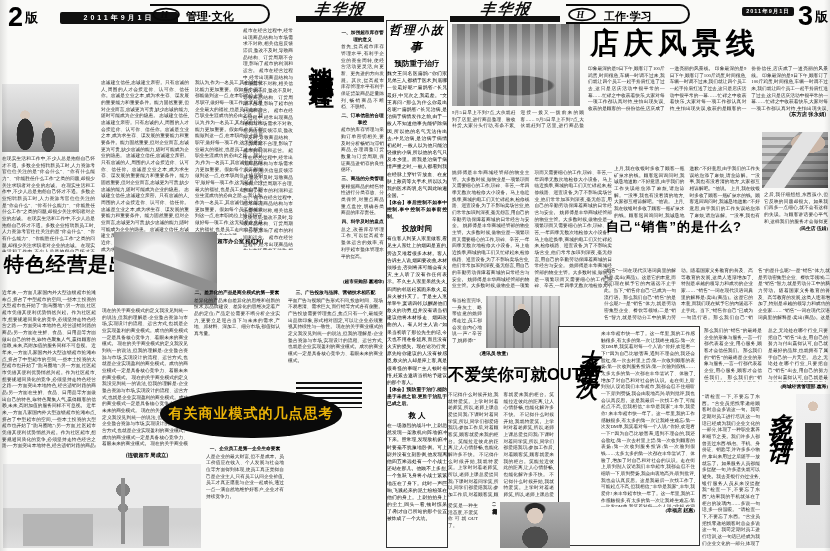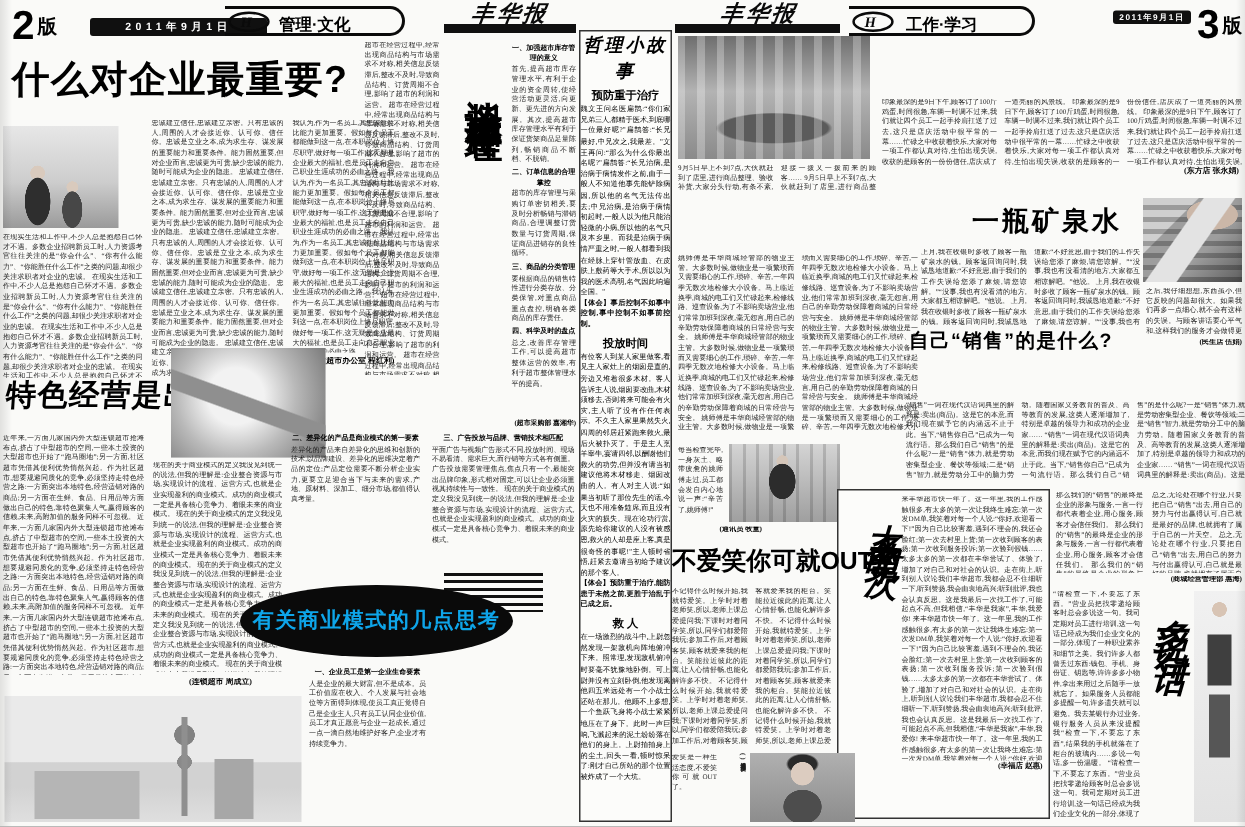--- a/index.html
+++ b/index.html
@@ -26,21 +26,21 @@
   .seclabel{position:absolute;font-family:"Liberation Sans",sans-serif;font-weight:700;font-size:11px;color:#000;white-space:nowrap}
   .pageno{position:absolute;display:flex;align-items:flex-end;color:#000;font-family:"Liberation Sans",sans-serif;font-weight:700}
   .pageno .num{font-size:27px;line-height:.9}
   .pageno .unit{font-size:13px;margin-left:2px;padding-bottom:2px}
   .callig{font-family:"Liberation Serif",serif;font-weight:700;font-style:italic;color:#000}
   .vhl{writing-mode:vertical-rl}
   .kicker{font-size:12px;font-weight:700;font-style:italic;text-align:center;letter-spacing:2px;margin:1px 0 2px}
   .story-title{font-size:7.5px;font-weight:700;text-align:center;margin:3px 0 1px;font-family:"Liberation Sans",sans-serif}
   .story-body{font-size:4.8px;line-height:1.5;text-align:justify}
   .takeaway{font-size:4.8px;line-height:1.45;font-weight:700;text-align:justify;margin-top:1px}
-  .ellipse{position:absolute;background:#0a0a0a;border-radius:50%;color:#0ea5e9;display:flex;align-items:center;
+  .ellipse{position:absolute;background:#0a0a0a;border-radius:50%;color:#eab308;display:flex;align-items:center;
         justify-content:center;font-family:Liberation Sans, sans-serif;font-weight:700;font-size:14px;
         letter-spacing:1px;z-index:3;white-space:nowrap}
   .stripes{position:absolute;background:repeating-linear-gradient(180deg,#111 0 2px,transparent 2px 5px);z-index:2}
   .cols2{column-count:2;column-gap:5px}
   .cols3{column-count:3;column-gap:5px}
   
   .ph-businessmen{background:
       radial-gradient(ellipse 14px 26px at 30% 74%, #2e2e2e 60%, transparent 62%),
       radial-gradient(ellipse 11px 20px at 60% 82%, #474747 60%, transparent 62%),
       radial-gradient(circle 5px at 30% 46%, #d9cabd 95%, transparent),
@@ -114,21 +114,20 @@
       <text x="12" y="15" font-size="14" font-style="italic" font-weight="bold" font-family="serif" fill="#0a0a0a">H</text>
     </svg>
     <div class="seclabel" style="left:38px;top:3px">工作·学习</div>
   </div>
   <div class="pill" style="left:742px;top:7px;width:52px;height:9px;font-size:5.5px;letter-spacing:1px">2011年9月1日</div>
   <div class="pageno" style="left:798px;top:4px">
     <span class="num">3</span>
     <span class="unit">版</span>
   </div>
 
-  <div class="hl" style="left:8px;top:40px;font-size:25px;letter-spacing:1px">什么对企业最重要?</div>
   <div class="photo ph-businessmen" style="left:2px;top:84px;width:77px;height:68px"></div>
   <div class="t" style="left:2px;top:156px;width:93px;height:96px">在现实生活和工作中,不少人总是抱怨自己怀才不遇。多数企业招聘新员工时,人力资源考官往往关注的是“你会什么”、“你有什么能力”、“你能胜任什么工作”之类的问题,却很少关注求职者对企业的忠诚。 在现实生活和工作中,不少人总是抱怨自己怀才不遇。多数企业招聘新员工时,人力资源考官往往关注的是“你会什么”、“你有什么能力”、“你能胜任什么工作”之类的问题,却很少关注求职者对企业的忠诚。 在现实生活和工作中,不少人总是抱怨自己怀才不遇。多数企业招聘新员工时,人力资源考官往往关注的是“你会什么”、“你有什么能力”、“你能胜任什么工作”之类的问题,却很少关注求职者对企业的忠诚。 在现实生活和工作中,不少人总是抱怨自己怀才不遇。多数企业招聘新员工时,人力资源考官往往关注的是“你会什么”、“你有什么能力”、“你能胜任什么工作”之类的问题,却很少关注求职者对企业的忠诚。</div>
   <div class="t" style="left:101px;top:80px;width:88px;height:172px">忠诚建立信任,忠诚建立亲密。只有忠诚的人,周围的人才会接近你、认可你、信任你。忠诚是立业之本,成为求生存、谋发展的重要能力和重要条件。能力固然重要,但对企业而言,忠诚更为可贵,缺少忠诚的能力,随时可能成为企业的隐患。 忠诚建立信任,忠诚建立亲密。只有忠诚的人,周围的人才会接近你、认可你、信任你。忠诚是立业之本,成为求生存、谋发展的重要能力和重要条件。能力固然重要,但对企业而言,忠诚更为可贵,缺少忠诚的能力,随时可能成为企业的隐患。 忠诚建立信任,忠诚建立亲密。只有忠诚的人,周围的人才会接近你、认可你、信任你。忠诚是立业之本,成为求生存、谋发展的重要能力和重要条件。能力固然重要,但对企业而言,忠诚更为可贵,缺少忠诚的能力,随时可能成为企业的隐患。 忠诚建立信任,忠诚建立亲密。只有忠诚的人,周围的人才会接近你、认可你、信任你。忠诚是立业之本,成为求生存、谋发展的重要能力和重要条件。能力固然重要,但对企业而言,忠诚更为可贵,缺少忠诚的能力,随时可能成为企业的隐患。 忠诚建立信任,忠诚建立亲密。只有忠诚的人,周围的人才会接近你、认可你、信任你。忠诚是立业之本,成为求生存、谋发展的重要能力和重要条件。能力固然重要,但对企业而言,忠诚更为可贵,缺少忠诚的能力,随时可能成为企业的隐患。</div>
   <div class="t" style="left:195px;top:80px;width:68px;height:155px">我认为,作为一名员工,其忠诚往往比能力更加重要。假如每个员工都能做到这一点,在本职岗位上恪尽职守,做好每一项工作,这无疑是企业最大的福祉,也是员工走向自己职业生涯成功的必由之路。 我认为,作为一名员工,其忠诚往往比能力更加重要。假如每个员工都能做到这一点,在本职岗位上恪尽职守,做好每一项工作,这无疑是企业最大的福祉,也是员工走向自己职业生涯成功的必由之路。 我认为,作为一名员工,其忠诚往往比能力更加重要。假如每个员工都能做到这一点,在本职岗位上恪尽职守,做好每一项工作,这无疑是企业最大的福祉,也是员工走向自己职业生涯成功的必由之路。 我认为,作为一名员工,其忠诚往往比能力更加重要。假如每个员工都能做到这一点,在本职岗位上恪尽职守,做好每一项工作,这无疑是企业最大的福祉,也是员工走向自己职业生涯成功的必由之路。</div>
   <div class="byline" style="left:180px;top:238px;width:83px">(超市办公室 程红利)</div>
 
   <div class="t" style="left:243px;top:28px;width:50px;height:222px">超市在经营过程中,经常出现商品结构与市场需求不对称,相关信息反馈滞后,整改不及时,导致商品结构、订货周期不合理,影响了超市的利润和运营。 超市在经营过程中,经常出现商品结构与市场需求不对称,相关信息反馈滞后,整改不及时,导致商品结构、订货周期不合理,影响了超市的利润和运营。 超市在经营过程中,经常出现商品结构与市场需求不对称,相关信息反馈滞后,整改不及时,导致商品结构、订货周期不合理,影响了超市的利润和运营。 超市在经营过程中,经常出现商品结构与市场需求不对称,相关信息反馈滞后,整改不及时,导致商品结构、订货周期不合理,影响了超市的利润和运营。 超市在经营过程中,经常出现商品结构与市场需求不对称,相关信息反馈滞后,整改不及时,导致商品结构、订货周期不合理,影响了超市的利润和运营。 超市在经营过程中,经常出现商品结构与市场需求不对称,相关信息反馈滞后,整改不及时,导致商品结构、订货周期不合理,影响了超市的利润和运营。</div>
   <div class="hl vhl" style="left:297px;top:46px;width:38px;height:202px;font-size:25px;letter-spacing:3px">谈超市库存管理</div>
   <div class="t" style="left:341px;top:28px;width:43px;height:248px">
     <b class="sech">一、加强超市库存管理的意义</b>
@@ -172,30 +171,30 @@
     <div class="takeaway">【体会】事后控制不如事中控制,事中控制不如事前控制。</div>
     <div class="story-title">投放时间</div>
     <div class="story-body">有位客人到某人家里做客,看见主人家灶上的烟囱是直的,旁边又堆着很多木材。客人告诉主人说,烟囱要改曲,木材须移去,否则将来可能会有火灾,主人听了没有作任何表示。不久主人家里果然失火,四周的邻居赶紧跑来救火,最后火被扑灭了。于是主人烹羊宰牛,宴请四邻,以酬谢他们救火的功劳,但并没有请当初建议他将木材移走、烟囱改曲的人。有人对主人说:“如果当初听了那位先生的话,今天也不用准备筵席,而且没有火灾的损失。现在论功行赏,原先给你建议的人没有被感恩,救火的人却是座上客,真是很奇怪的事呢!”主人顿时省悟,赶紧去邀请当初给予建议的那个客人。</div>
     <div class="takeaway">【体会】预防重于治疗,能防患于未然之前,更胜于治乱于已成之后。</div>
     <div class="story-title">救  人</div>
     <div class="story-body">在一场激烈的战斗中,上尉忽然发现一架敌机向阵地俯冲下来。照常理,发现敌机俯冲时要毫不犹豫地卧倒。可上尉并没有立刻卧倒,他发现离他四五米远处有一个小战士还站在那儿。他顾不上多想,一个鱼跃飞身将小战士紧紧地压在了身下。此时一声巨响,飞溅起来的泥土纷纷落在他们的身上。上尉拍拍身上的尘土,回头一看,顿时惊呆了:刚才自己所站的那个位置被炸成了一个大坑。</div>
 
   </div>
 
   <div class="photo ph-crowd" style="left:452px;top:24px;width:128px;height:82px"></div>
+  <div class="hl" style="left:590px;top:28px;font-size:29px;letter-spacing:5px">店庆风景线</div>
   <div class="t cols3" style="left:588px;top:66px;width:240px;height:48px">印象最深的是9日下午,顾客订了100斤鸡蛋,时间很急,车辆一时调不过来,我们就让四个员工一起手拎肩扛送了过去,这只是店庆活动中很平常的一幕……忙碌之中收获着快乐,大家对每一项工作都认真对待,生怕出现失误,收获的是顾客的一份份信任,店庆成了一道亮丽的风景线。 印象最深的是9日下午,顾客订了100斤鸡蛋,时间很急,车辆一时调不过来,我们就让四个员工一起手拎肩扛送了过去,这只是店庆活动中很平常的一幕……忙碌之中收获着快乐,大家对每一项工作都认真对待,生怕出现失误,收获的是顾客的一份份信任,店庆成了一道亮丽的风景线。 印象最深的是9日下午,顾客订了100斤鸡蛋,时间很急,车辆一时调不过来,我们就让四个员工一起手拎肩扛送了过去,这只是店庆活动中很平常的一幕……忙碌之中收获着快乐,大家对每一项工作都认真对待,生怕出现失误,收获的是顾客的一份份信任,店庆成了一道亮丽的风景线。 印象最深的是9日下午,顾客订了100斤鸡蛋,时间很急,车辆一时调不过来,我们就让四个员工一起手拎肩扛送了过去,这只是店庆活动中很平常的一幕……忙碌之中收获着快乐,大家对每一项工作都认真对待,生怕出现失误,收获的是顾客的一份份信任,店庆成了一道亮丽的风景线。 印象最深的是9日下午,顾客订了100斤鸡蛋,时间很急,车辆一时调不过来,我们就让四个员工一起手拎肩扛送了过去,这只是店庆活动中很平常的一幕……忙碌之中收获着快乐,大家对每一项工作都认真对待,生怕出现失误,收获的是顾客的一份份信任,店庆成了一道亮丽的风景线。 印象最深的是9日下午,顾客订了100斤鸡蛋,时间很急,车辆一时调不过来,我们就让四个员工一起手拎肩扛送了过去,这只是店庆活动中很平常的一幕……忙碌之中收获着快乐,大家对每一项工作都认真对待,生怕出现失误,收获的是顾客的一份份信任,店庆成了一道亮丽的风景线。 印象最深的是9日下午,顾客订了100斤鸡蛋,时间很急,车辆一时调不过来,我们就让四个员工一起手拎肩扛送了过去,这只是店庆活动中很平常的一幕……忙碌之中收获着快乐,大家对每一项工作都认真对待,生怕出现失误,收获的是顾客的一份份信任,店庆成了一道亮丽的风景线。 印象最深的是9日下午,顾客订了100斤鸡蛋,时间很急,车辆一时调不过来,我们就让四个员工一起手拎肩扛送了过去,这只是店庆活动中很平常的一幕……忙碌之中收获着快乐,大家对每一项工作都认真对待,生怕出现失误,收获的是顾客的一份份信任,店庆成了一道亮丽的风景线。 印象最深的是9日下午,顾客订了100斤鸡蛋,时间很急,车辆一时调不过来,我们就让四个员工一起手拎肩扛送了过去,这只是店庆活动中很平常的一幕……忙碌之中收获着快乐,大家对每一项工作都认真对待,生怕出现失误,收获的是顾客的一份份信任,店庆成了一道亮丽的风景线。</div>
   <div class="byline" style="left:748px;top:111px;width:78px">(东方店 张永娟)</div>
   <div class="t cols2" style="left:452px;top:110px;width:132px;height:26px">9月5日早上不到7点,大伙就赶到了店里,进行商品整理、验收补货,大家分头行动,有条不紊,迎接一拨又一拨前来的顾客…… 9月5日早上不到7点,大伙就赶到了店里,进行商品整理、验收补货,大家分头行动,有条不紊,迎接一拨又一拨前来的顾客…… 9月5日早上不到7点,大伙就赶到了店里,进行商品整理、验收补货,大家分头行动,有条不紊,迎接一拨又一拨前来的顾客…… 9月5日早上不到7点,大伙就赶到了店里,进行商品整理、验收补货,大家分头行动,有条不紊,迎接一拨又一拨前来的顾客…… 9月5日早上不到7点,大伙就赶到了店里,进行商品整理、验收补货,大家分头行动,有条不紊,迎接一拨又一拨前来的顾客…… 9月5日早上不到7点,大伙就赶到了店里,进行商品整理、验收补货,大家分头行动,有条不紊,迎接一拨又一拨前来的顾客…… 9月5日早上不到7点,大伙就赶到了店里,进行商品整理、验收补货,大家分头行动,有条不紊,迎接一拨又一拨前来的顾客…… 9月5日早上不到7点,大伙就赶到了店里,进行商品整理、验收补货,大家分头行动,有条不紊,迎接一拨又一拨前来的顾客…… 9月5日早上不到7点,大伙就赶到了店里,进行商品整理、验收补货,大家分头行动,有条不紊,迎接一拨又一拨前来的顾客……</div>
 
   <div class="t cols2" style="left:452px;top:170px;width:160px;height:124px">姚师傅是丰华商城经管部的物业主管。大多数时候,做物业是一项繁琐而又需要细心的工作,琐碎、辛苦,一年四季无数次地检修大小设备。马上临近换季,商城的电工们又忙碌起来,检修线路、巡查设备,为了不影响卖场营业,他们常常加班到深夜,毫无怨言,用自己的辛勤劳动保障着商城的日常经营与安全。 姚师傅是丰华商城经管部的物业主管。大多数时候,做物业是一项繁琐而又需要细心的工作,琐碎、辛苦,一年四季无数次地检修大小设备。马上临近换季,商城的电工们又忙碌起来,检修线路、巡查设备,为了不影响卖场营业,他们常常加班到深夜,毫无怨言,用自己的辛勤劳动保障着商城的日常经营与安全。 姚师傅是丰华商城经管部的物业主管。大多数时候,做物业是一项繁琐而又需要细心的工作,琐碎、辛苦,一年四季无数次地检修大小设备。马上临近换季,商城的电工们又忙碌起来,检修线路、巡查设备,为了不影响卖场营业,他们常常加班到深夜,毫无怨言,用自己的辛勤劳动保障着商城的日常经营与安全。 姚师傅是丰华商城经管部的物业主管。大多数时候,做物业是一项繁琐而又需要细心的工作,琐碎、辛苦,一年四季无数次地检修大小设备。马上临近换季,商城的电工们又忙碌起来,检修线路、巡查设备,为了不影响卖场营业,他们常常加班到深夜,毫无怨言,用自己的辛勤劳动保障着商城的日常经营与安全。 姚师傅是丰华商城经管部的物业主管。大多数时候,做物业是一项繁琐而又需要细心的工作,琐碎、辛苦,一年四季无数次地检修大小设备。马上临近换季,商城的电工们又忙碌起来,检修线路、巡查设备,为了不影响卖场营业,他们常常加班到深夜,毫无怨言,用自己的辛勤劳动保障着商城的日常经营与安全。 姚师傅是丰华商城经管部的物业主管。大多数时候,做物业是一项繁琐而又需要细心的工作,琐碎、辛苦,一年四季无数次地检修大小设备。马上临近换季,商城的电工们又忙碌起来,检修线路、巡查设备,为了不影响卖场营业,他们常常加班到深夜,毫无怨言,用自己的辛勤劳动保障着商城的日常经营与安全。 姚师傅是丰华商城经管部的物业主管。大多数时候,做物业是一项繁琐而又需要细心的工作,琐碎、辛苦,一年四季无数次地检修大小设备。马上临近换季,商城的电工们又忙碌起来,检修线路、巡查设备,为了不影响卖场营业,他们常常加班到深夜,毫无怨言,用自己的辛勤劳动保障着商城的日常经营与安全。 姚师傅是丰华商城经管部的物业主管。大多数时候,做物业是一项繁琐而又需要细心的工作,琐碎、辛苦,一年四季无数次地检修大小设备。马上临近换季,商城的电工们又忙碌起来,检修线路、巡查设备,为了不影响卖场营业,他们常常加班到深夜,毫无怨言,用自己的辛勤劳动保障着商城的日常经营与安全。 姚师傅是丰华商城经管部的物业主管。大多数时候,做物业是一项繁琐而又需要细心的工作,琐碎、辛苦,一年四季无数次地检修大小设备。马上临近换季,商城的电工们又忙碌起来,检修线路、巡查设备,为了不影响卖场营业,他们常常加班到深夜,毫无怨言,用自己的辛勤劳动保障着商城的日常经营与安全。</div>
   <div class="t" style="left:452px;top:298px;width:30px;height:50px">每当检查完毕,一身灰土、略带疲惫的姚师傅走过,员工都会发自内心地说一声:“辛苦了,姚师傅!”</div>
   <div class="byline" style="left:446px;top:351px;width:62px;font-size:4.8px">(通讯员 牧童)</div>
   <div class="photo ph-repairman" style="left:486px;top:296px;width:74px;height:52px"></div>
 
-  <div class="hl" style="left:648px;top:138px;font-size:18px;letter-spacing:2px">一瓶矿泉水</div>
   <div class="photo ph-card" style="left:762px;top:132px;width:66px;height:56px"></div>
   <div class="t cols2" style="left:614px;top:166px;width:146px;height:58px">上月,我在收银时多收了顾客一瓶矿泉水的钱。顾客返回询问时,我诚恳地道歉:“不好意思,由于我们的工作失误给您添了麻烦,请您谅解。”“没事,我也有没看清的地方,大家都互相谅解吧。”他说。 上月,我在收银时多收了顾客一瓶矿泉水的钱。顾客返回询问时,我诚恳地道歉:“不好意思,由于我们的工作失误给您添了麻烦,请您谅解。”“没事,我也有没看清的地方,大家都互相谅解吧。”他说。 上月,我在收银时多收了顾客一瓶矿泉水的钱。顾客返回询问时,我诚恳地道歉:“不好意思,由于我们的工作失误给您添了麻烦,请您谅解。”“没事,我也有没看清的地方,大家都互相谅解吧。”他说。 上月,我在收银时多收了顾客一瓶矿泉水的钱。顾客返回询问时,我诚恳地道歉:“不好意思,由于我们的工作失误给您添了麻烦,请您谅解。”“没事,我也有没看清的地方,大家都互相谅解吧。”他说。 上月,我在收银时多收了顾客一瓶矿泉水的钱。顾客返回询问时,我诚恳地道歉:“不好意思,由于我们的工作失误给您添了麻烦,请您谅解。”“没事,我也有没看清的地方,大家都互相谅解吧。”他说。 上月,我在收银时多收了顾客一瓶矿泉水的钱。顾客返回询问时,我诚恳地道歉:“不好意思,由于我们的工作失误给您添了麻烦,请您谅解。”“没事,我也有没看清的地方,大家都互相谅解吧。”他说。 上月,我在收银时多收了顾客一瓶矿泉水的钱。顾客返回询问时,我诚恳地道歉:“不好意思,由于我们的工作失误给您添了麻烦,请您谅解。”“没事,我也有没看清的地方,大家都互相谅解吧。”他说。 上月,我在收银时多收了顾客一瓶矿泉水的钱。顾客返回询问时,我诚恳地道歉:“不好意思,由于我们的工作失误给您添了麻烦,请您谅解。”“没事,我也有没看清的地方,大家都互相谅解吧。”他说。 上月,我在收银时多收了顾客一瓶矿泉水的钱。顾客返回询问时,我诚恳地道歉:“不好意思,由于我们的工作失误给您添了麻烦,请您谅解。”“没事,我也有没看清的地方,大家都互相谅解吧。”他说。</div>
   <div class="t" style="left:764px;top:192px;width:64px;height:32px">之后,我仔细想想,东西虽小,但它反映的问题却很大。如果我们再多一点细心,就不会有这样的失误。与顾客讲话要心平气和,这样我们的服务才会做得更好。</div>
   <div class="byline" style="left:766px;top:226px;width:62px;font-size:4.8px">(民生店 伍娟)</div>
 
   <div class="hl" style="left:606px;top:220px;font-size:13px;letter-spacing:1px">自己“销售”的是什么?</div>
   <div class="t cols3" style="left:604px;top:268px;width:226px;height:56px">“销售”一词在现代汉语词典里的解释是:卖出(商品)。这是它的本意,而我们现在赋予它的内涵远不止于此。当下,“销售你自己”已成为一句流行语。那么我们自己“销售”的是什么呢?一是“销售”体力,就是劳动密集型企业、餐饮等领域;二是“销售”智力,就是劳动分工中的脑力劳动。随着国家义务教育的普及、高等教育的发展,这类人逐渐增加了,特别是卓越的领导力和成功的企业家…… “销售”一词在现代汉语词典里的解释是:卖出(商品)。这是它的本意,而我们现在赋予它的内涵远不止于此。当下,“销售你自己”已成为一句流行语。那么我们自己“销售”的是什么呢?一是“销售”体力,就是劳动密集型企业、餐饮等领域;二是“销售”智力,就是劳动分工中的脑力劳动。随着国家义务教育的普及、高等教育的发展,这类人逐渐增加了,特别是卓越的领导力和成功的企业家…… “销售”一词在现代汉语词典里的解释是:卖出(商品)。这是它的本意,而我们现在赋予它的内涵远不止于此。当下,“销售你自己”已成为一句流行语。那么我们自己“销售”的是什么呢?一是“销售”体力,就是劳动密集型企业、餐饮等领域;二是“销售”智力,就是劳动分工中的脑力劳动。随着国家义务教育的普及、高等教育的发展,这类人逐渐增加了,特别是卓越的领导力和成功的企业家…… “销售”一词在现代汉语词典里的解释是:卖出(商品)。这是它的本意,而我们现在赋予它的内涵远不止于此。当下,“销售你自己”已成为一句流行语。那么我们自己“销售”的是什么呢?一是“销售”体力,就是劳动密集型企业、餐饮等领域;二是“销售”智力,就是劳动分工中的脑力劳动。随着国家义务教育的普及、高等教育的发展,这类人逐渐增加了,特别是卓越的领导力和成功的企业家…… “销售”一词在现代汉语词典里的解释是:卖出(商品)。这是它的本意,而我们现在赋予它的内涵远不止于此。当下,“销售你自己”已成为一句流行语。那么我们自己“销售”的是什么呢?一是“销售”体力,就是劳动密集型企业、餐饮等领域;二是“销售”智力,就是劳动分工中的脑力劳动。随着国家义务教育的普及、高等教育的发展,这类人逐渐增加了,特别是卓越的领导力和成功的企业家…… “销售”一词在现代汉语词典里的解释是:卖出(商品)。这是它的本意,而我们现在赋予它的内涵远不止于此。当下,“销售你自己”已成为一句流行语。那么我们自己“销售”的是什么呢?一是“销售”体力,就是劳动密集型企业、餐饮等领域;二是“销售”智力,就是劳动分工中的脑力劳动。随着国家义务教育的普及、高等教育的发展,这类人逐渐增加了,特别是卓越的领导力和成功的企业家…… “销售”一词在现代汉语词典里的解释是:卖出(商品)。这是它的本意,而我们现在赋予它的内涵远不止于此。当下,“销售你自己”已成为一句流行语。那么我们自己“销售”的是什么呢?一是“销售”体力,就是劳动密集型企业、餐饮等领域;二是“销售”智力,就是劳动分工中的脑力劳动。随着国家义务教育的普及、高等教育的发展,这类人逐渐增加了,特别是卓越的领导力和成功的企业家…… “销售”一词在现代汉语词典里的解释是:卖出(商品)。这是它的本意,而我们现在赋予它的内涵远不止于此。当下,“销售你自己”已成为一句流行语。那么我们自己“销售”的是什么呢?一是“销售”体力,就是劳动密集型企业、餐饮等领域;二是“销售”智力,就是劳动分工中的脑力劳动。随着国家义务教育的普及、高等教育的发展,这类人逐渐增加了,特别是卓越的领导力和成功的企业家…… “销售”一词在现代汉语词典里的解释是:卖出(商品)。这是它的本意,而我们现在赋予它的内涵远不止于此。当下,“销售你自己”已成为一句流行语。那么我们自己“销售”的是什么呢?一是“销售”体力,就是劳动密集型企业、餐饮等领域;二是“销售”智力,就是劳动分工中的脑力劳动。随着国家义务教育的普及、高等教育的发展,这类人逐渐增加了,特别是卓越的领导力和成功的企业家……</div>
   <div class="t" style="left:704px;top:328px;width:58px;height:54px">那么我们的“销售”的最终是企业的形象与服务,一言一行都代表着企业,用心服务,顾客才会信任我们。 那么我们的“销售”的最终是企业的形象与服务,一言一行都代表着企业,用心服务,顾客才会信任我们。 那么我们的“销售”的最终是企业的形象与服务,一言一行都代表着企业,用心服务,顾客才会信任我们。</div>
   <div class="t" style="left:768px;top:328px;width:60px;height:54px">总之,无论处在哪个行业,只要把自己“销售”出去,用自己的努力与付出赢得认可,自己就是最好的品牌,也就拥有了属于自己的一片天空。 总之,无论处在哪个行业,只要把自己“销售”出去,用自己的努力与付出赢得认可,自己就是最好的品牌,也就拥有了属于自己的一片天空。</div>
   <div class="byline" style="left:756px;top:384px;width:72px;font-size:4.8px">(商城经营管理部 惠海)</div>

